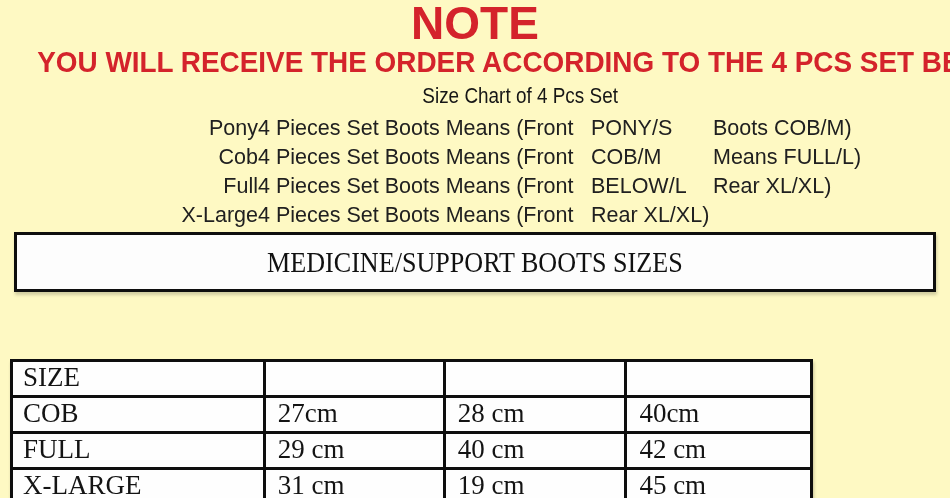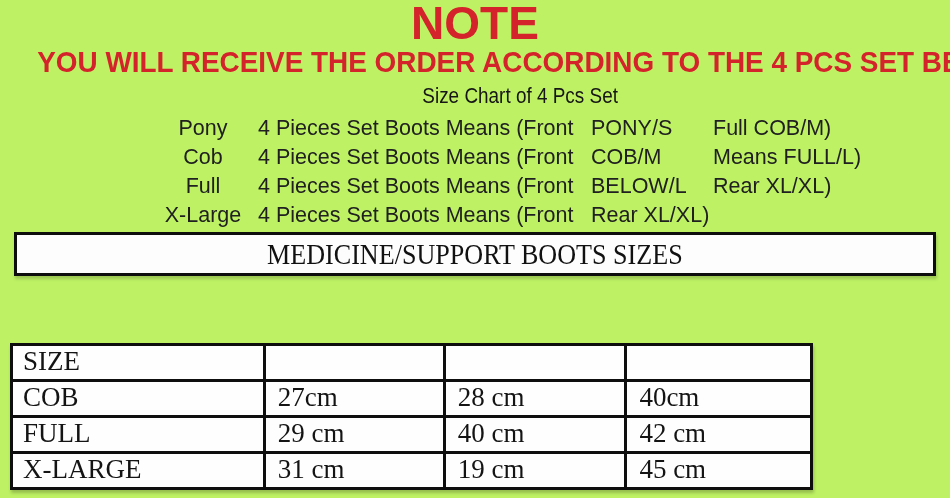--- a/index.html
+++ b/index.html
@@ -1,20 +1,20 @@
 <!DOCTYPE html>
 <html><head>
 <meta charset="utf-8">
 <style>
   * { margin:0; padding:0; box-sizing:border-box; }
   html,body { background:#ffffff; }
   .page {
     position:relative;
     width:950px; height:498px;
-    background:#bef264;
+    background:#fef9c3;
     overflow:hidden;
     font-family:"Liberation Sans", sans-serif;
     color:#1b1b1b;
   }
   .note-title {
     padding-top:1px;
     text-align:center;
     font-size:46px; line-height:45px;
     font-weight:bold;
     color:#d4232b;
@@ -41,24 +41,24 @@
   .spec-block {
     margin:6px 0 0 148px;
     font-size:21.5px; line-height:29px;
     color:#202020;
   }
   .spec-row {
     display:grid;
     grid-template-columns:110px 333px 122px auto;
     white-space:nowrap;
   }
-  .spec-label { text-align:center; }
+  .spec-label { text-align:right; }
   .medicine-box {
     margin:2px 0 0 14px;
-    width:922px; height:44px;
+    width:922px; height:60px;
     border:3px solid #0e0e0e;
     background:#fdfdfd;
     display:flex; align-items:center; justify-content:center;
     font-family:"Liberation Serif", serif;
     font-size:30px;
     color:#111;
     box-shadow:1px 3px 3px rgba(0,0,0,0.18);
     white-space:nowrap;
   }
   .medicine-box .squeeze { display:inline-block; transform:scaleX(0.87); transform-origin:50% 50%; }
@@ -101,21 +101,21 @@
 
   <div class="chart-heading">
     <span class="squeeze">Size Chart of 4 Pcs Set</span>
   </div>
 
   <div class="spec-block">
     <div class="spec-row">
       <span class="spec-label">Pony</span>
       <span class="spec-means">4 Pieces Set Boots Means (Front</span>
       <span class="spec-front">PONY/S</span>
-      <span class="spec-rear">Full COB/M)</span>
+      <span class="spec-rear">Boots COB/M)</span>
     </div>
     <div class="spec-row">
       <span class="spec-label">Cob</span>
       <span class="spec-means">4 Pieces Set Boots Means (Front</span>
       <span class="spec-front">COB/M</span>
       <span class="spec-rear">Means FULL/L)</span>
     </div>
     <div class="spec-row">
       <span class="spec-label">Full</span>
       <span class="spec-means">4 Pieces Set Boots Means (Front</span>

